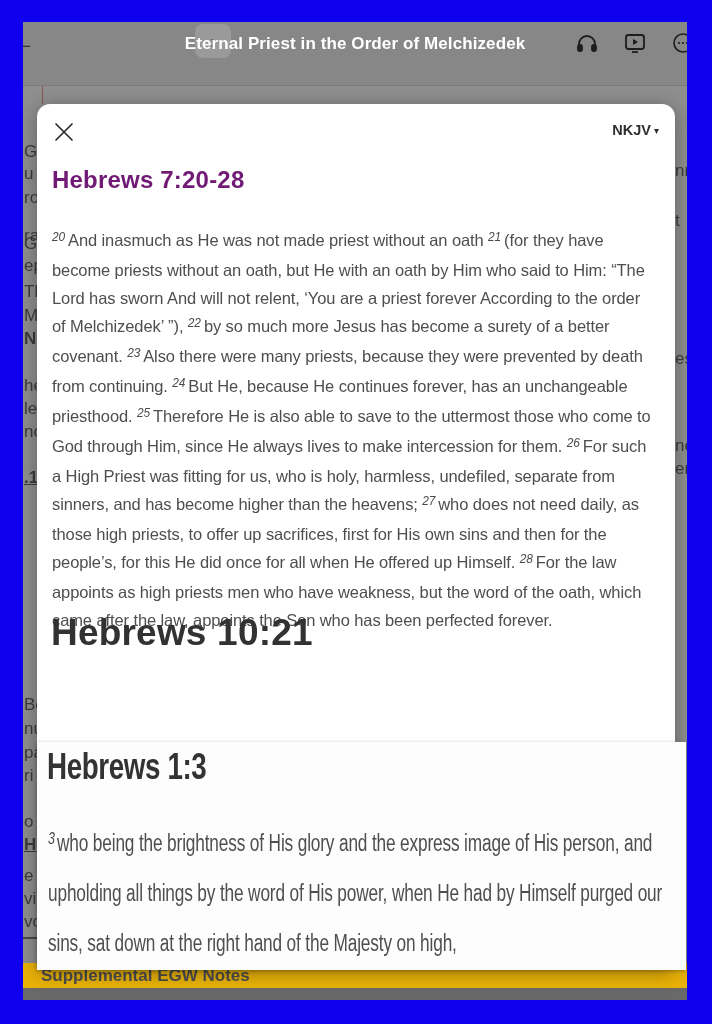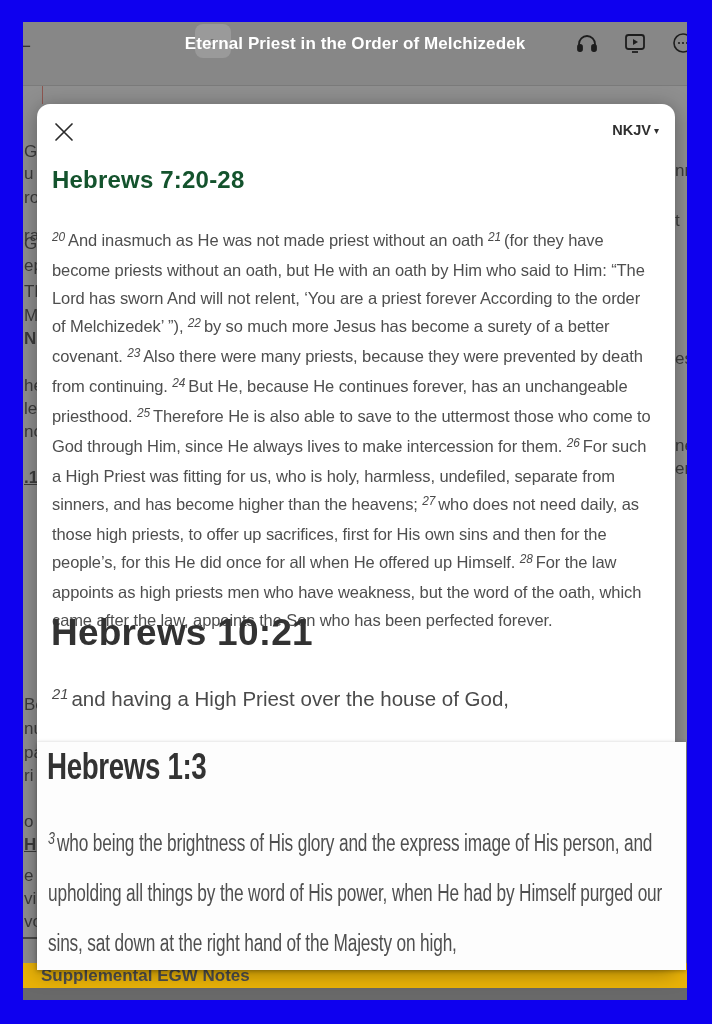--- a/index.html
+++ b/index.html
@@ -69,21 +69,21 @@
     position:absolute;left:16px;top:17px;width:22px;height:22px;cursor:pointer;
     background:none;border:none;padding:0;color:#2b2b2b;
   }
   .version-select{
     position:absolute;right:16px;top:18px;font-size:14.5px;font-weight:700;color:#2f2f2f;
     cursor:pointer;white-space:nowrap;
   }
   .version-select .caret{font-size:10px;vertical-align:1px;margin-left:3px;}
   .passage-h1{
     position:absolute;left:15px;top:62px;margin:0;
-    font-size:24px;font-weight:700;color:#14532d;letter-spacing:.2px;
+    font-size:24px;font-weight:700;color:#701a75;letter-spacing:.2px;
   }
   .verse-body{
     position:absolute;left:15px;top:122px;width:604px;margin:0;
     font-size:16.5px;line-height:28px;color:#4e4e4e;letter-spacing:-0.1px;
   }
   .verse-body sup,.verse-line sup,.c-line sup{
     font-style:italic;font-size:.72em;vertical-align:0;position:relative;top:-.45em;
     margin-right:3px;color:#4a4a4a;
   }
   .passage-h2{
@@ -188,21 +188,20 @@
       </svg>
     </button>
     <div class="version-select">
       <span>NKJV</span><span class="caret">▾</span>
     </div>
 
     <h1 class="passage-h1">Hebrews 7:20-28</h1>
     <p class="verse-body"><sup>20</sup>And inasmuch as He was not made priest without an oath <sup>21</sup>(for they have become priests without an oath, but He with an oath by Him who said to Him: “The Lord has sworn And will not relent, ‘You are a priest forever According to the order of Melchizedek’ ”), <sup>22</sup>by so much more Jesus has become a surety of a better covenant. <sup>23</sup>Also there were many priests, because they were prevented by death from continuing. <sup>24</sup>But He, because He continues forever, has an unchangeable priesthood. <sup>25</sup>Therefore He is also able to save to the uttermost those who come to God through Him, since He always lives to make intercession for them. <sup>26</sup>For such a High Priest was fitting for us, who is holy, harmless, undefiled, separate from sinners, and has become higher than the heavens; <sup>27</sup>who does not need daily, as those high priests, to offer up sacrifices, first for His own sins and then for the people’s, for this He did once for all when He offered up Himself. <sup>28</sup>For the law appoints as high priests men who have weakness, but the word of the oath, which came after the law, appoints the Son who has been perfected forever.</p>
 
     <h2 class="passage-h2">Hebrews 10:21</h2>
-    <div class="verse-line"><sup>21</sup>and having a High Priest over the house of God,</div>
   </div>
 
   <div class="verse-image">
     <h2 class="passage-h3 condensed">Hebrews 1:3</h2>
     <div class="c-lines condensed">
         <div class="c-line"><sup>3</sup>who being the brightness of His glory and the express image of His person, and</div>
         <div class="c-line">upholding all things by the word of His power, when He had by Himself purged our</div>
         <div class="c-line">sins, sat down at the right hand of the Majesty on high,</div>
       </div>
   </div>

